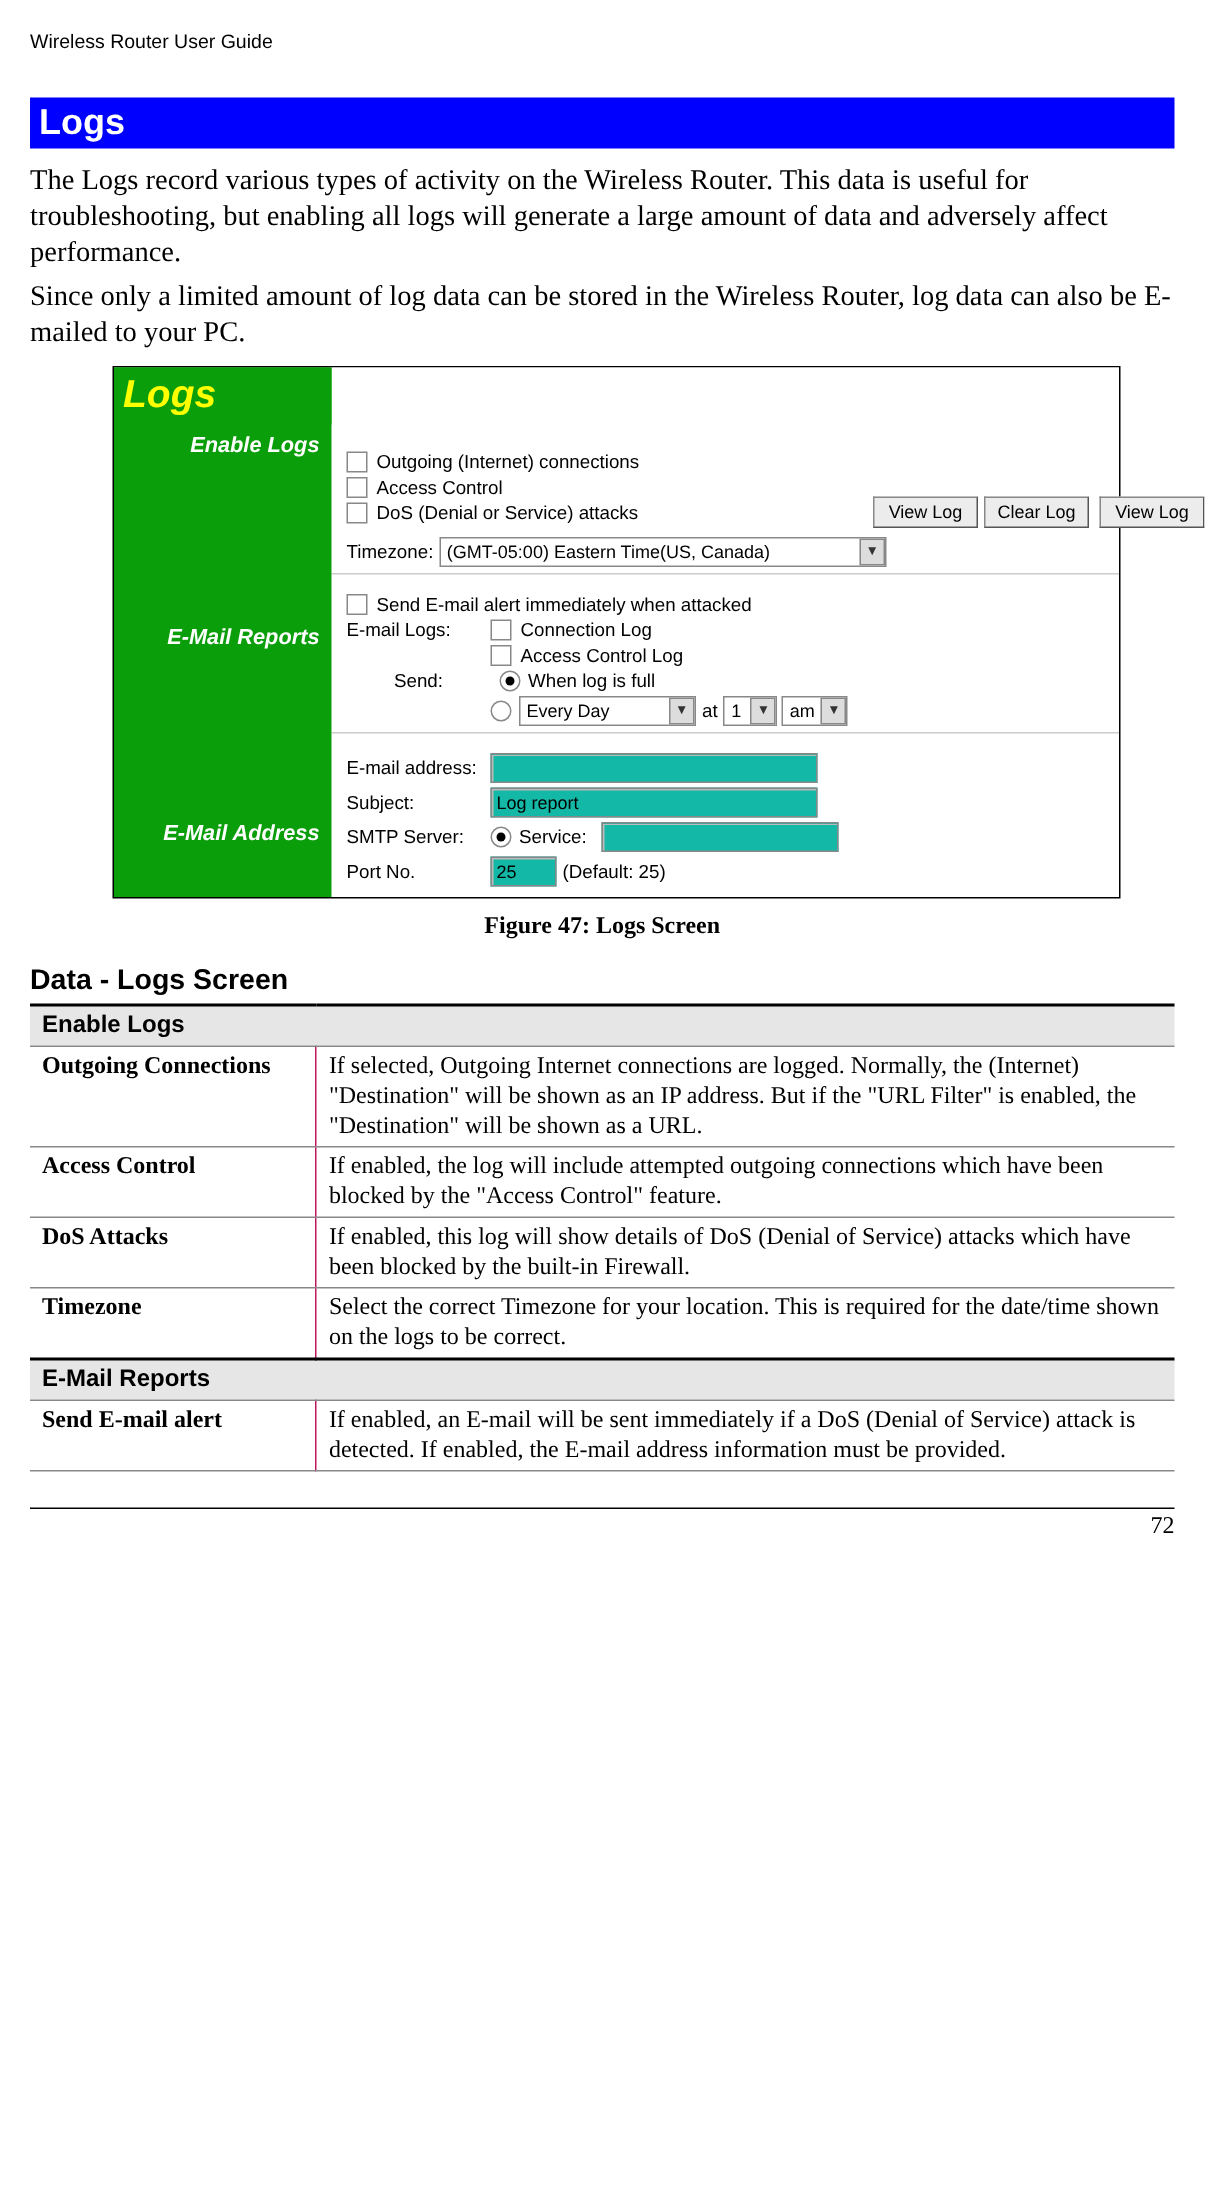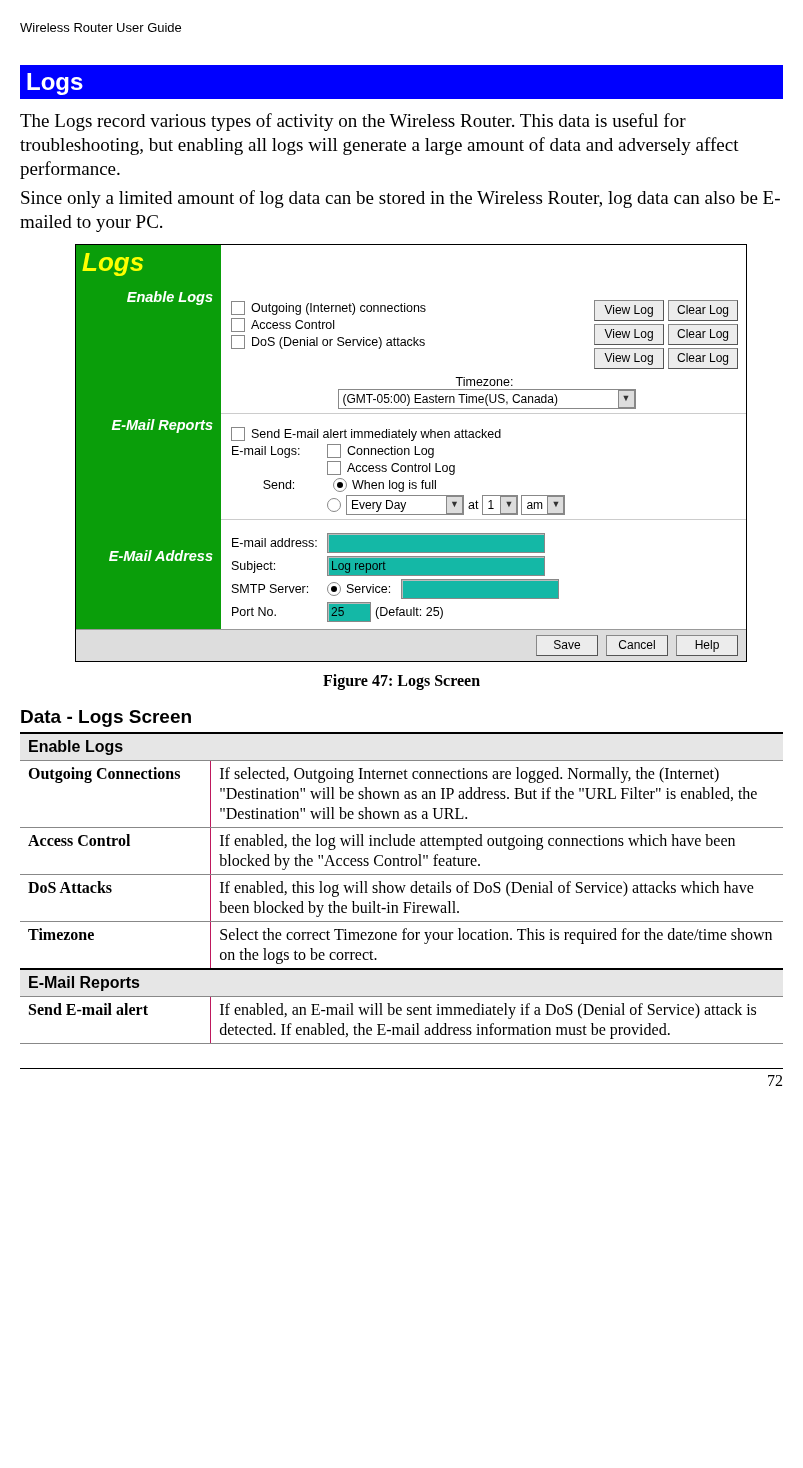--- a/index.html
+++ b/index.html
@@ -153,21 +153,21 @@
     background: #14b8a6;
     height: 18px;
     display: inline-block;
     padding: 0 3px;
     font-size: 12px;
     line-height: 18px;
     box-shadow: inset 1px 1px 0 #bbb;
   }
   .ss-enable-top { display:flex; }
   .ss-enable-left { flex:1; }
-  .ss-enable-right { width: 160px; display:flex; flex-direction:column; gap:3px; align-items:flex-end; padding-top:2px;}
+  .ss-enable-right { width: 160px; display:flex; flex-direction:row; gap:3px; align-items:flex-end; padding-top:2px;}
   .ss-enable-right .pair { display:flex; }
   .ss-label-left { width: 96px; display:inline-block; }
   .ss-bottom-bar {
     display: flex;
     justify-content: flex-end;
     gap: 4px;
     background: #ddd;
     border-top: 1px solid #999;
     padding: 5px 8px;
   }
@@ -222,21 +222,21 @@
           <div class="pair">
             <span class="ss-btn">View Log</span>
             <span class="ss-btn">Clear Log</span>
           </div>
           <div class="pair">
             <span class="ss-btn">View Log</span>
             <span class="ss-btn">Clear Log</span>
           </div>
         </div>
       </div>
-      <div class="ss-row" style="margin-top:6px;flex-direction:column;">
+      <div class="ss-row" style="margin-top:6px;">
         <span>Timezone:</span>
         <span class="ss-select" style="width:290px; margin-left:4px;">
           <span>(GMT-05:00) Eastern Time(US, Canada)</span>
           <span class="arrow">▼</span>
         </span>
       </div>
       <div class="ss-divider"></div>
 
       <div class="ss-section-pad">
         <div class="ss-row">
@@ -292,25 +292,20 @@
           <span class="ss-input" style="width:150px; margin-left:10px;"></span>
         </div>
         <div class="ss-row">
           <span class="ss-label-left">Port No.</span>
           <span class="ss-input" style="width:36px;">25</span>
           <span style="margin-left:4px;">(Default: 25)</span>
         </div>
       </div>
     </div>
   </div>
-  <div class="ss-bottom-bar">
-    <span class="ss-btn ss-btn-wider">Save</span>
-    <span class="ss-btn ss-btn-wider">Cancel</span>
-    <span class="ss-btn ss-btn-wider">Help</span>
-  </div>
 </div>
 
 <div class="figure-caption">Figure 47: Logs Screen</div>
 
 <div class="data-heading">Data - Logs Screen</div>
 
 <table class="data-table">
   <tbody>
       <tr>
         <th class="section" colspan="2">Enable Logs</th>

